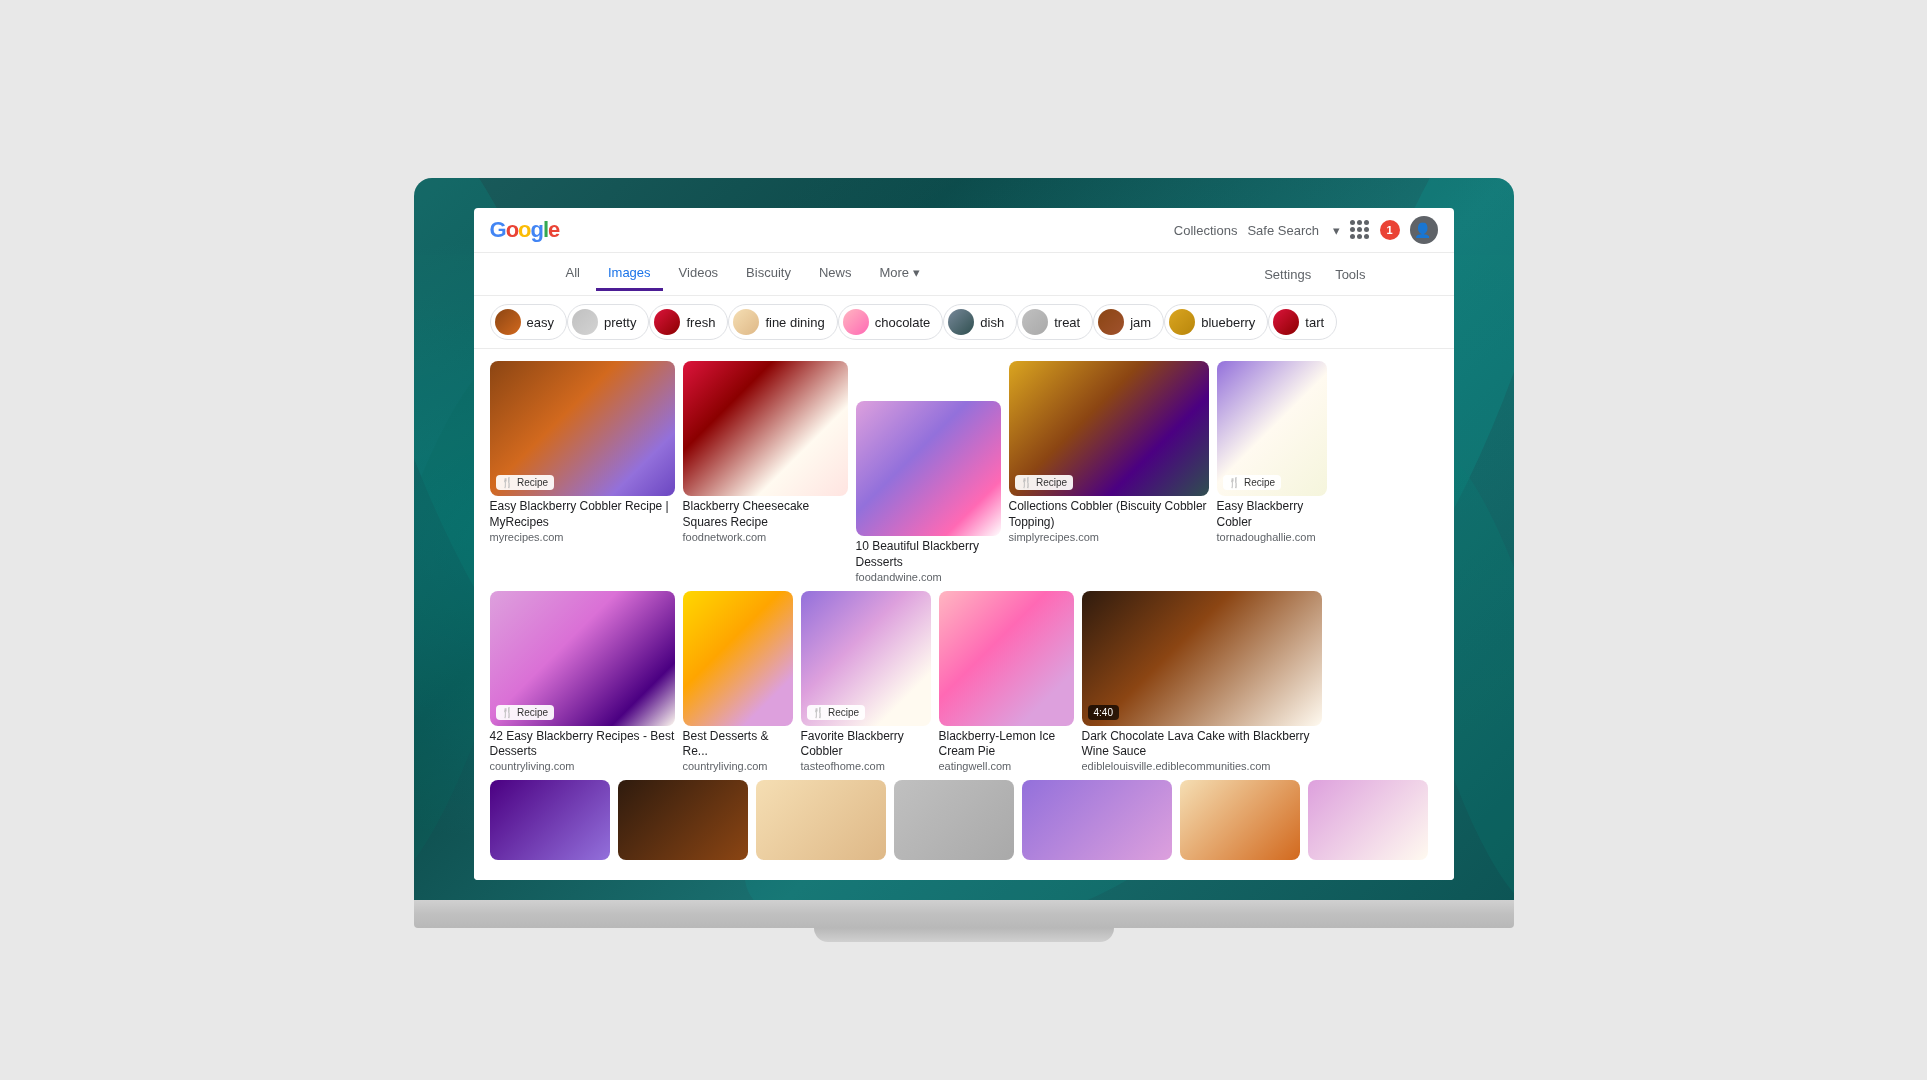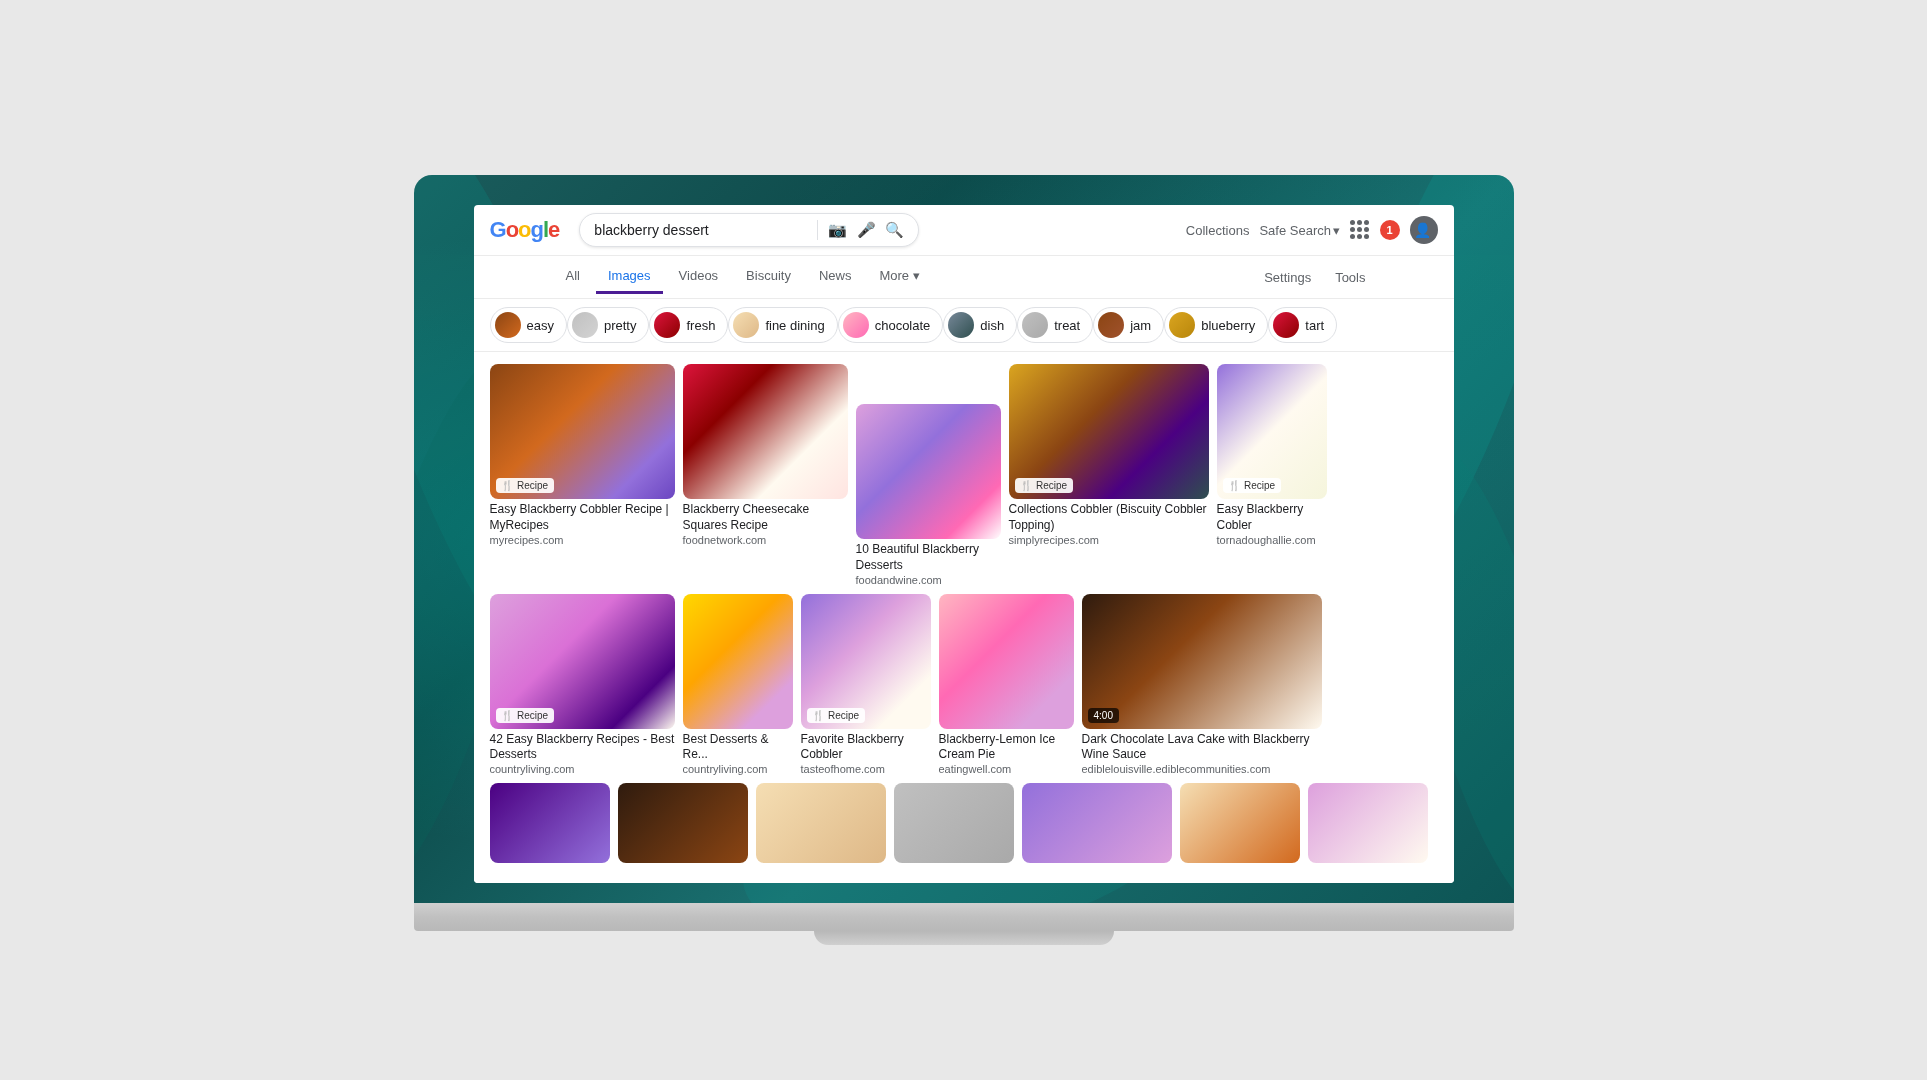--- a/index.html
+++ b/index.html
@@ -344,31 +344,24 @@
 
         <div class="google-logo">
           <span class="logo-g">G</span>
             <span class="logo-o1">o</span>
             <span class="logo-o2">o</span>
             <span class="logo-g2">g</span>
             <span class="logo-l">l</span>
             <span class="logo-e">e</span>
         </div>
 
-        <div class="search-bar">
-          <input type="text" value="blackberry dessert" style="">
-          <div class="divider-line"></div>
-          <span style="color:#666;font-size:15px;cursor:pointer;">📷</span>
-          <span style="color:#4285F4;font-size:15px;cursor:pointer;">🎤</span>
-          <span style="color:#4285F4;font-size:15px;cursor:pointer;">🔍</span>
-        </div>
 
         <div class="header-right">
           <div style="font-size:13px;color:#5f6368;cursor:pointer;">Collections</div>
-          <div style="font-size:13px;color:#5f6368;cursor:pointer;display:flex;align-items:center;gap:2px;">
+          <div style="font-size:13px;color:#5f6368;cursor:pointer;display:flex;align-items:center;gap:14px;">
             <span>Safe Search</span>
             <span>▾</span>
           </div>
           <div class="grid-icon">
             <div class="grid-dot"></div>
               <div class="grid-dot"></div>
               <div class="grid-dot"></div>
             <div class="grid-dot"></div>
               <div class="grid-dot"></div>
               <div class="grid-dot"></div>
@@ -511,21 +504,21 @@
           </div>
 
           <div class="image-card" style="width:135px;">
             <div class="image-placeholder img-icecream" style="width:135px;height:135px;"></div>
             <div class="img-title">Blackberry-Lemon Ice Cream Pie</div>
             <div class="img-domain">eatingwell.com</div>
           </div>
 
           <div class="image-card" style="width:240px;">
             <div class="image-placeholder img-dark-choc" style="width:240px;height:135px;">
-              <div class="video-badge">4:00</div>
+              <div class="video-badge">4:40</div>
             </div>
             <div class="img-title">Dark Chocolate Lava Cake with Blackberry Wine Sauce</div>
             <div class="img-domain">ediblelouisville.ediblecommunities.com</div>
           </div>
         </div>
 
         <div class="image-row" style="overflow:hidden; max-height:80px;">
           <div class="image-card" style="width:120px;">
             <div class="image-placeholder img-bottom1" style="width:120px;height:80px;border-radius:8px;"></div>
           </div>

